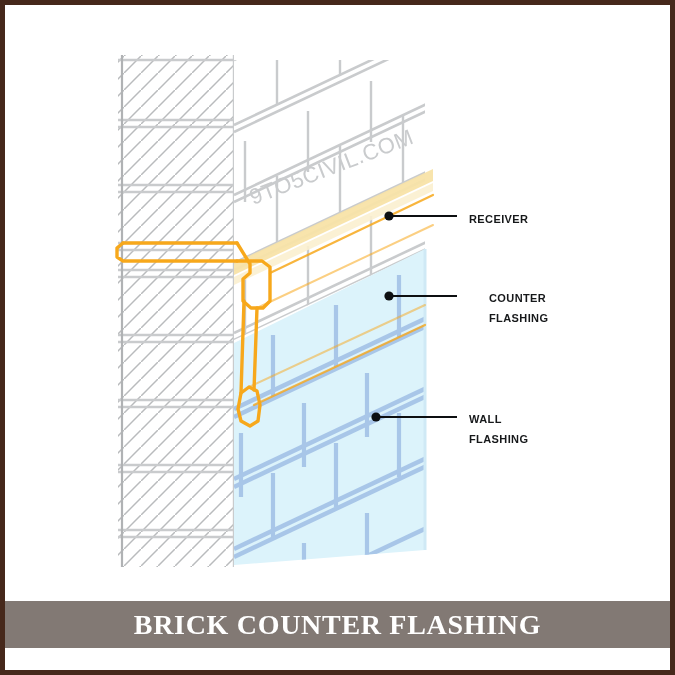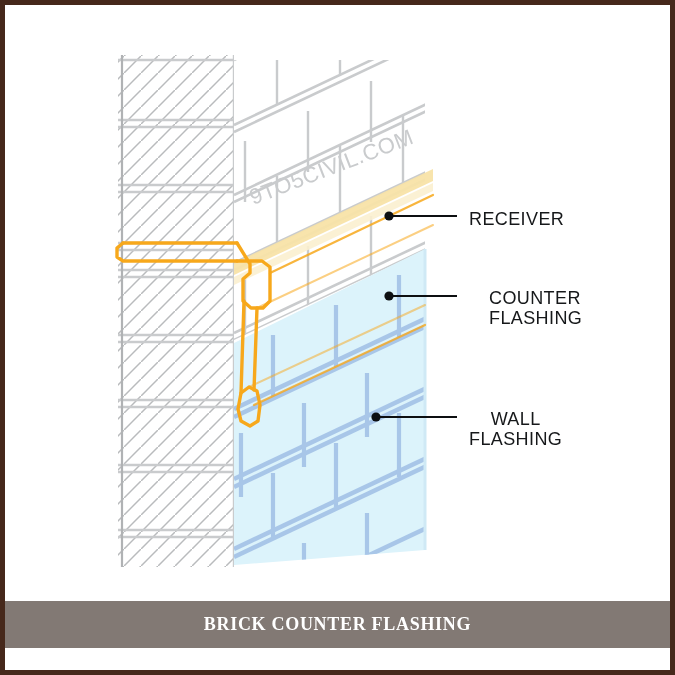--- a/index.html
+++ b/index.html
@@ -35,39 +35,39 @@
     height:47px;
     background:#827974;
     display:flex;
     align-items:center;
     justify-content:center;
   }
   #caption-text{
     color:#ffffff;
     font-family:"Liberation Serif", serif;
     font-weight:bold;
-    font-size:18px;
+    font-size:28px;
     letter-spacing:0.7px;
     white-space:nowrap;
   }
 
   
   .callout-label{
     position:absolute;
     font-family:"Liberation Sans", sans-serif;
-    font-weight:normal;
-    font-size:18px;
+    font-weight:bold;
+    font-size:11px;
     letter-spacing:0.4px;
     color:#16181a;
     line-height:20px;
     white-space:pre-line;
   }
   #label-receiver{ left:464px; top:204px; }
   #label-counter { left:484px; top:283px; }
-  #label-wall    { left:464px; top:404px;text-align:center; }
+  #label-wall    { left:464px; top:404px; }
 </style>
 </head>
 <body>
 
 <div id="frame">
 
   <div id="figure">
     <div id="svgwrap">
       <svg width="665" height="585" viewBox="0 0 665 585" xmlns="http://www.w3.org/2000/svg">
 

